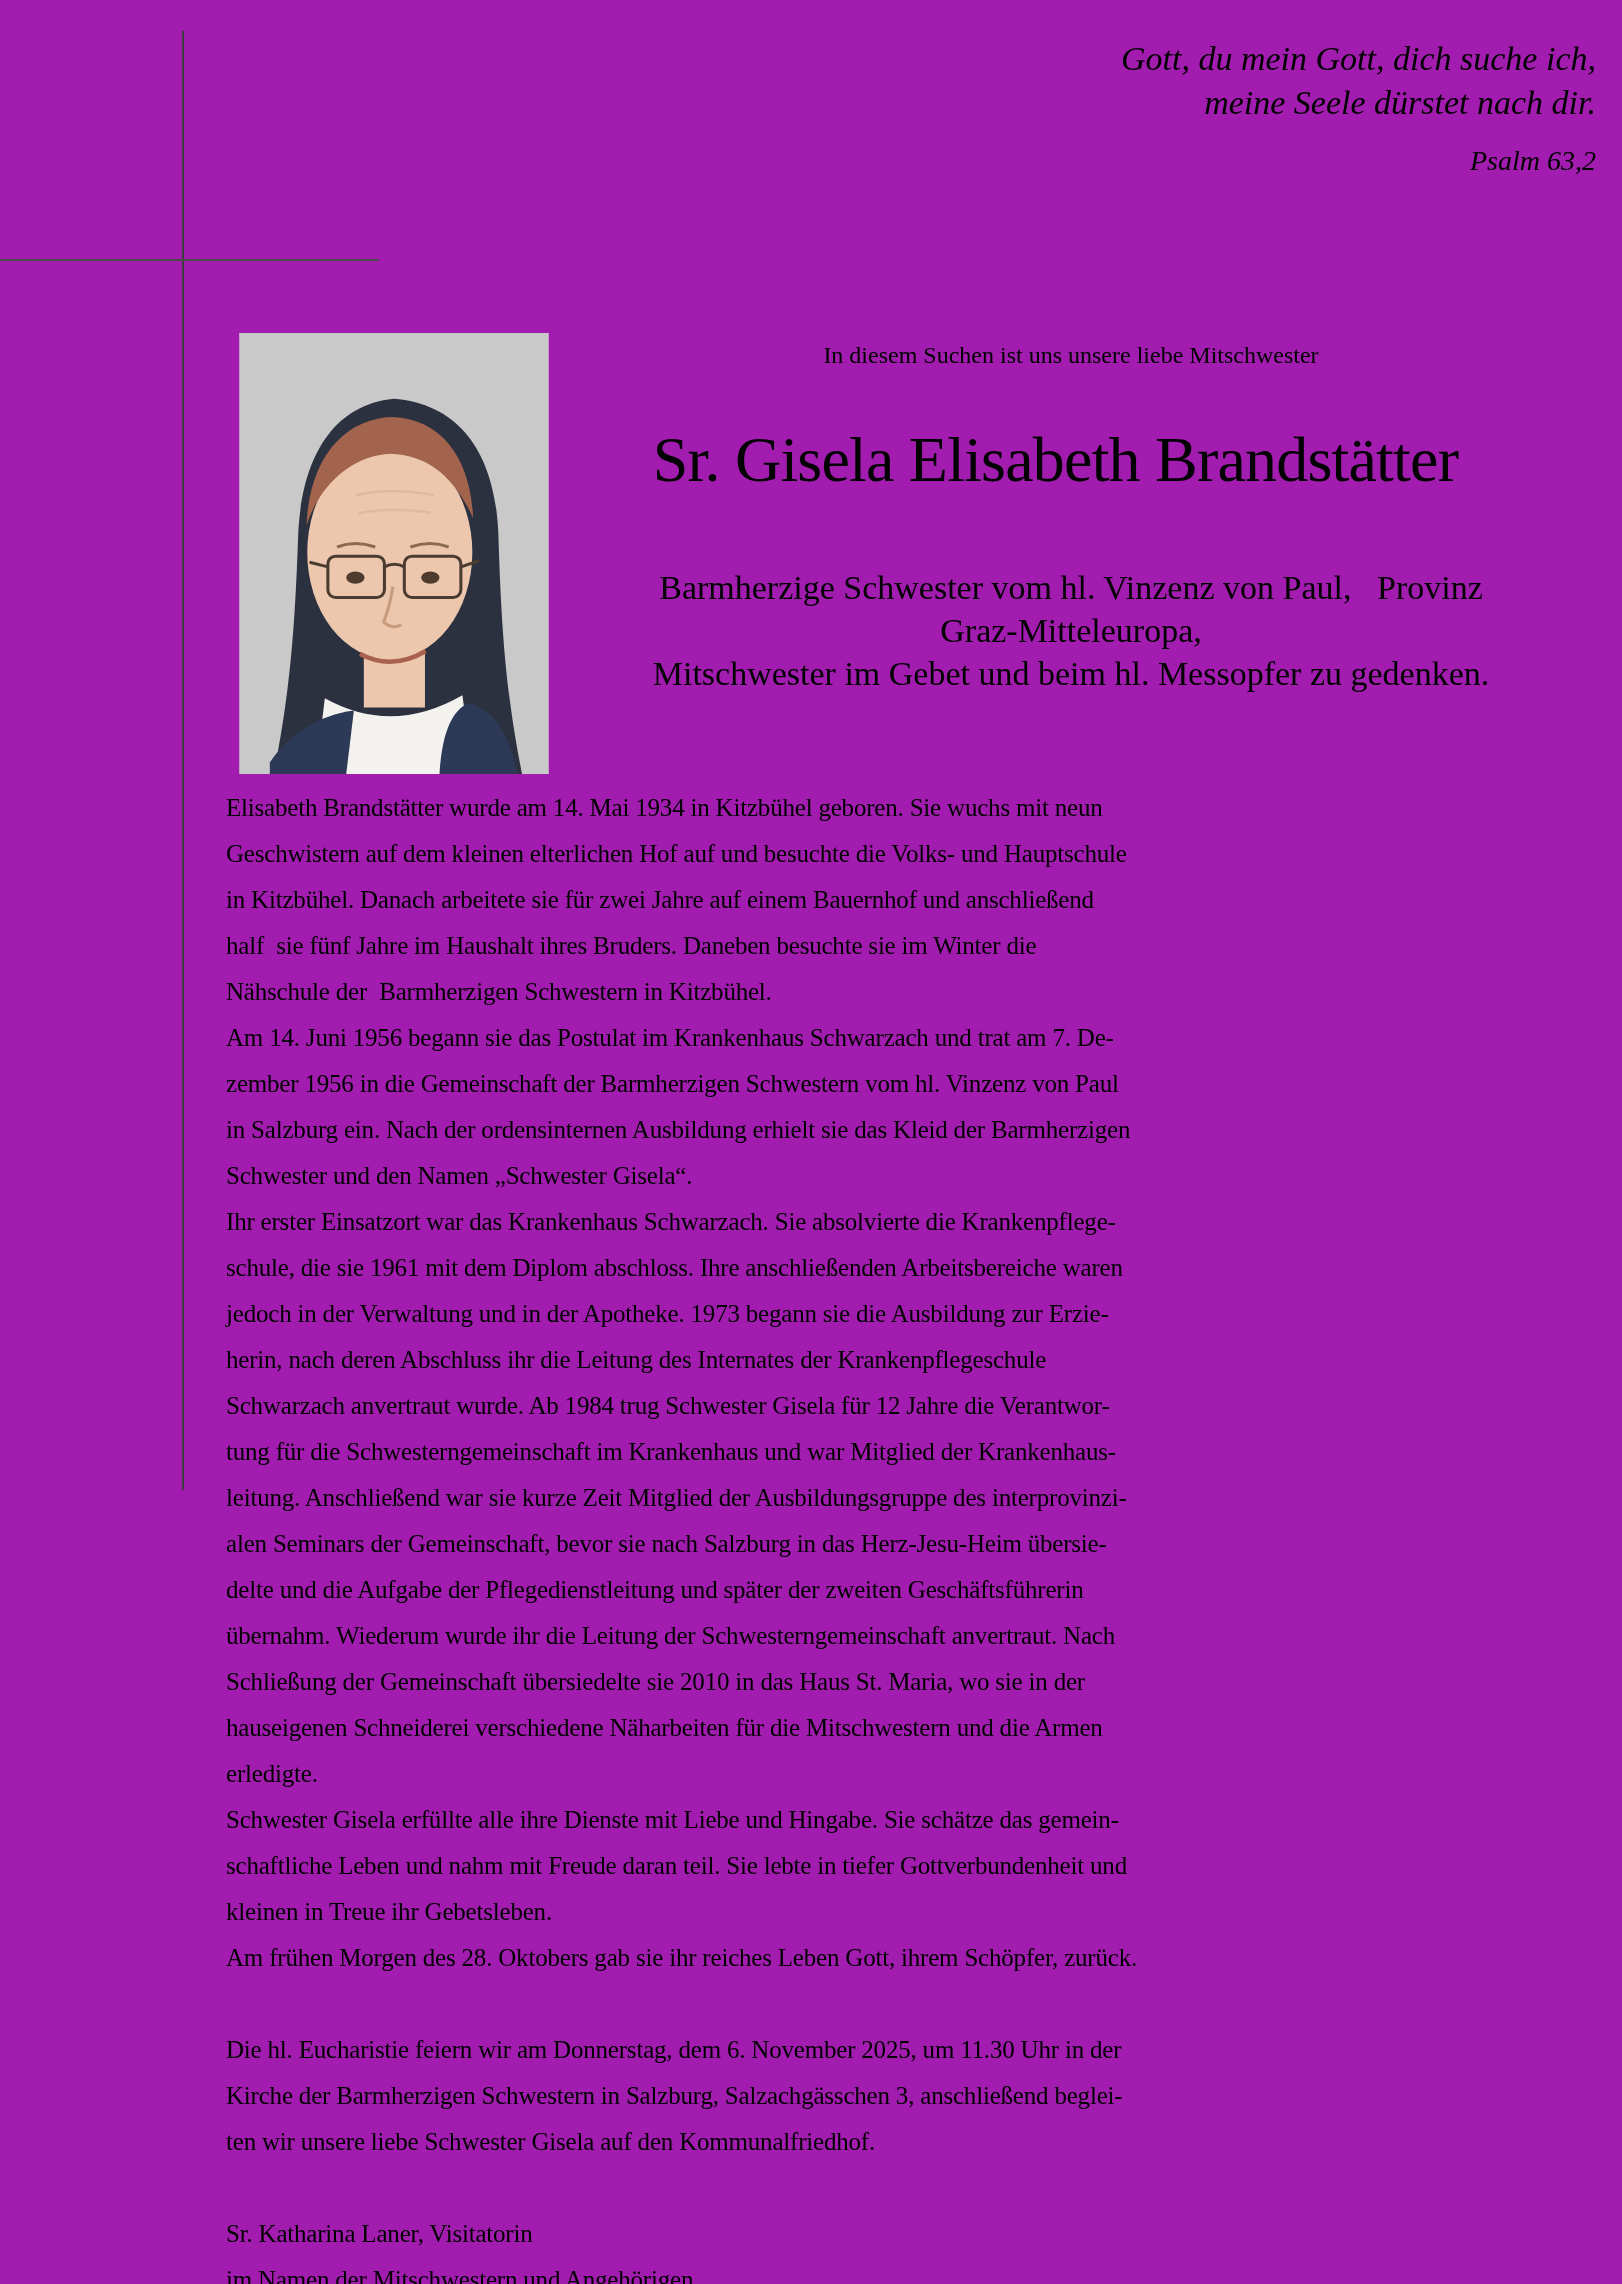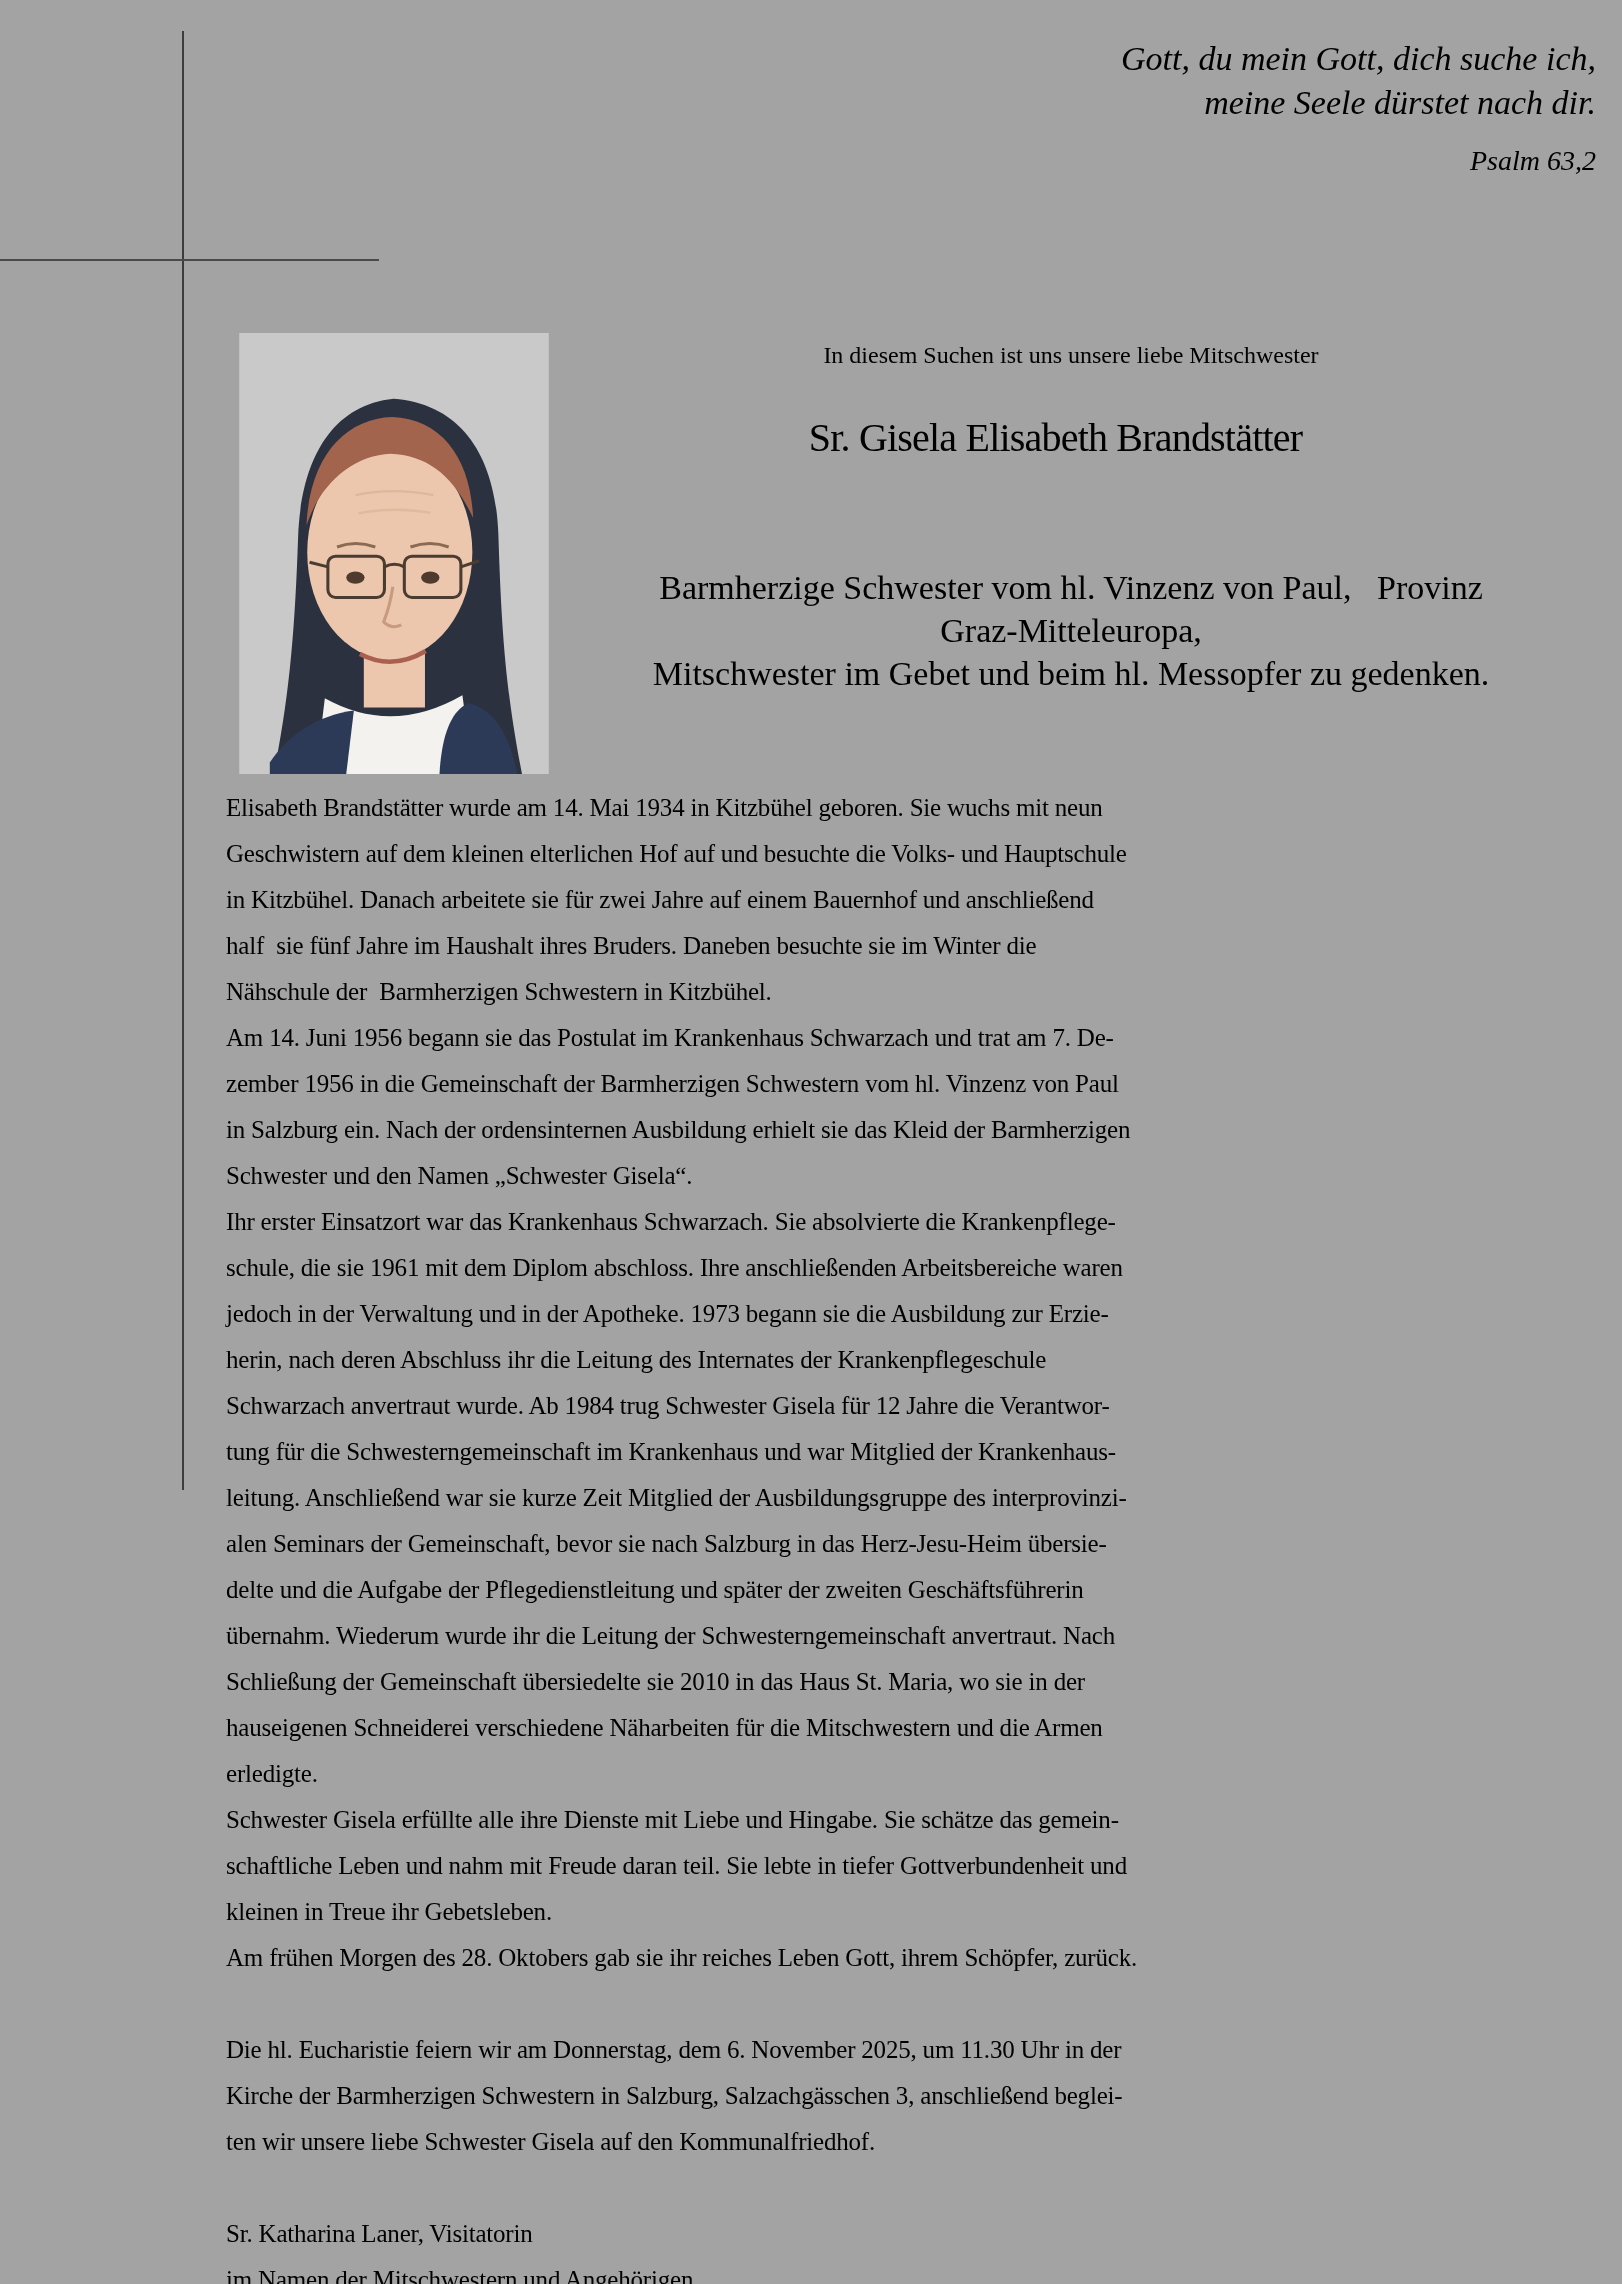--- a/index.html
+++ b/index.html
@@ -1,35 +1,35 @@
 <!DOCTYPE html>
 <html style="font-size:12.2px"><head>
 <meta charset="utf-8">
 <style>
   html,body{margin:0;padding:0;background:#ffffff;}
   .page{
     position:relative;
     width:1622px;height:2284px;
-    background:#a3a3a3;
+    background:#a21caf;
     overflow:hidden;
     font-family:"Liberation Serif","DejaVu Serif",serif;
     color:#000;
   }
   
   .cross-v{position:absolute;left:182px;top:31px;width:2.3px;height:1459px;background:#3c3c3c;}
   .cross-h{position:absolute;left:0;top:259px;width:379px;height:2.3px;background:#4a4a4a;}
   
   .quote{position:absolute;top:37px;right:26px;text-align:right;font-style:italic;}
   .quote .qline{font-size:34px;line-height:44px;white-space:pre;}
   .quote .qsrc{font-size:28px;line-height:35px;margin-top:18px;}
   
   .photo{position:absolute;left:239px;top:333px;width:310px;height:441px;display:block;}
   
   .hdr-intro{position:absolute;left:543px;top:334px;width:1056px;text-align:center;font-size:24px;line-height:43px;white-space:pre;}
-  .hdr-name{position:absolute;left:505px;top:395px;width:1101px;text-align:center;font-size:40px;line-height:86px;letter-spacing:-0.8px;white-space:pre;}
+  .hdr-name{position:absolute;left:505px;top:417px;width:1101px;text-align:center;font-size:64px;line-height:86px;letter-spacing:-0.8px;white-space:pre;}
   .hdr-sub{position:absolute;left:543px;top:566px;width:1056px;text-align:center;}
   .hdr-sub .sline{font-size:34px;line-height:43px;height:43px;white-space:pre;text-align:center;}
   
   .bodytext{position:absolute;left:226px;top:785px;}
   .bodytext .bline{font-size:25px;height:46px;line-height:46px;letter-spacing:-0.2px;white-space:pre;}
 </style>
 </head>
 <body>
 
 <div class="page">

